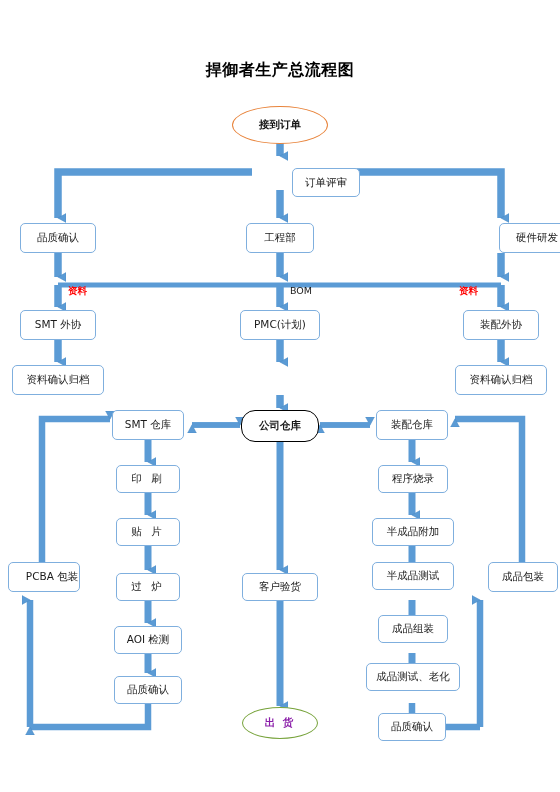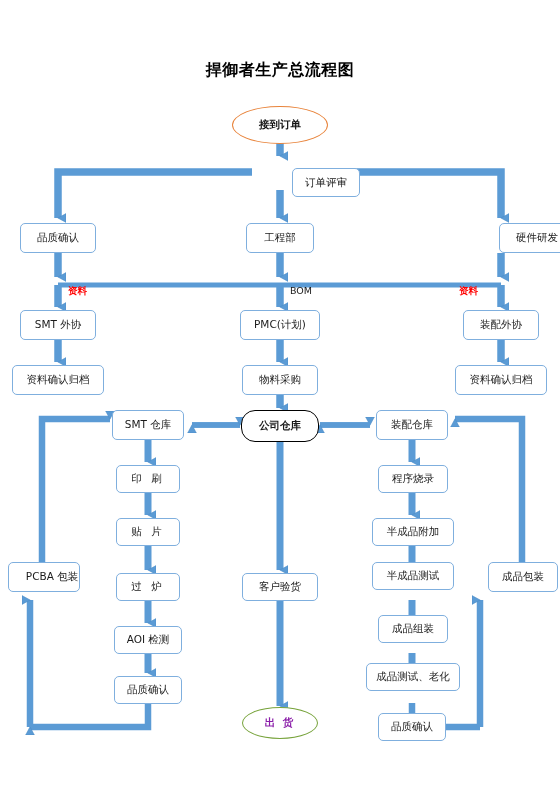--- a/index.html
+++ b/index.html
@@ -173,21 +173,20 @@
 
   <div class="edge-label red" style="left:68px; top:285px;">资料</div>
   <div class="edge-label dark" style="left:290px; top:285px;">BOM</div>
   <div class="edge-label red" style="left:459px; top:285px;">资料</div>
 
   <div class="node" style="left:20px; top:310px; width:76px; height:30px;">SMT 外协</div>
   <div class="node" style="left:240px; top:310px; width:80px; height:30px;">PMC(计划)</div>
   <div class="node" style="left:463px; top:310px; width:76px; height:30px;">装配外协</div>
 
   <div class="node" style="left:12px; top:365px; width:92px; height:30px;">资料确认归档</div>
-  <div class="node" style="left:242px; top:365px; width:76px; height:30px;">物料采购</div>
   <div class="node" style="left:455px; top:365px; width:92px; height:30px;">资料确认归档</div>
 
   <div class="node" style="left:112px; top:410px; width:72px; height:30px;">SMT 仓库</div>
   <div class="node emphasis" style="left:241px; top:410px; width:78px; height:32px;">公司仓库</div>
   <div class="node" style="left:376px; top:410px; width:72px; height:30px;">装配仓库</div>
 
   <div class="node spaced" style="left:116px; top:465px; width:64px; height:28px;">印 刷</div>
   <div class="node" style="left:378px; top:465px; width:70px; height:28px;">程序烧录</div>
 
   <div class="node spaced" style="left:116px; top:518px; width:64px; height:28px;">贴 片</div>

